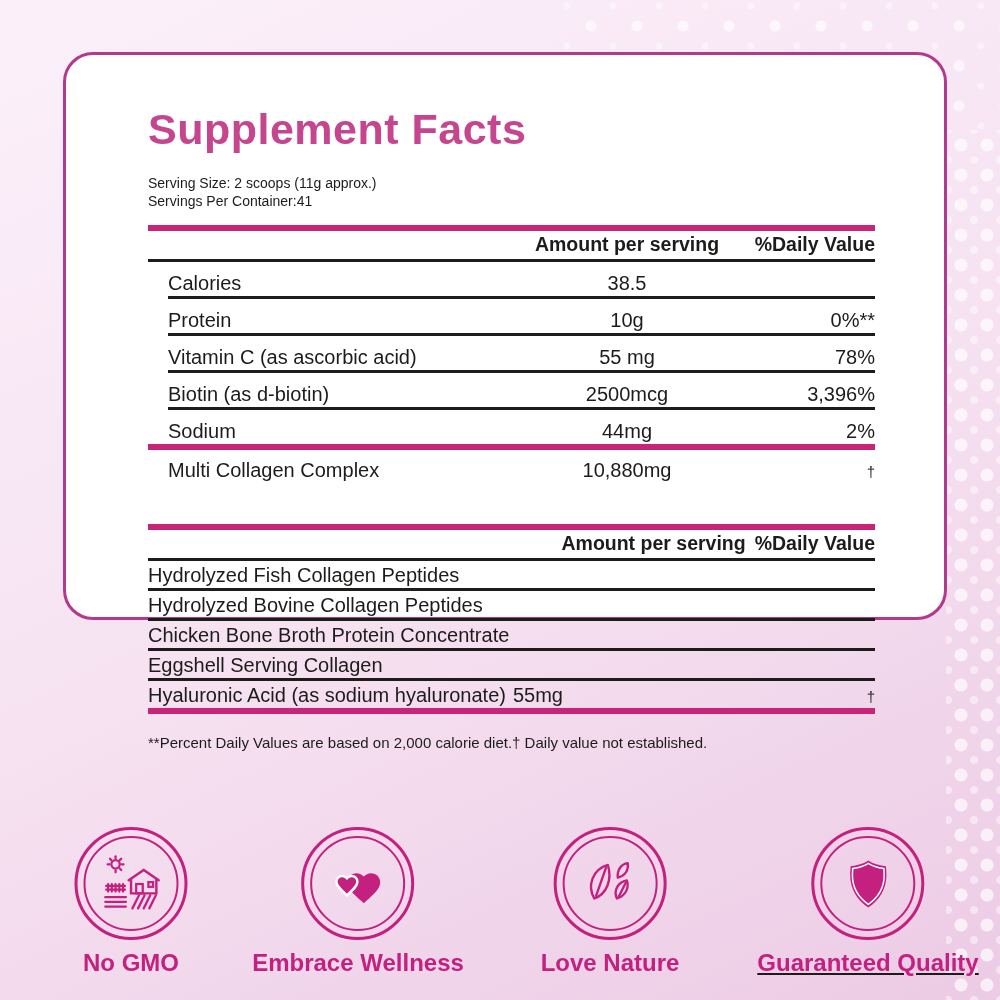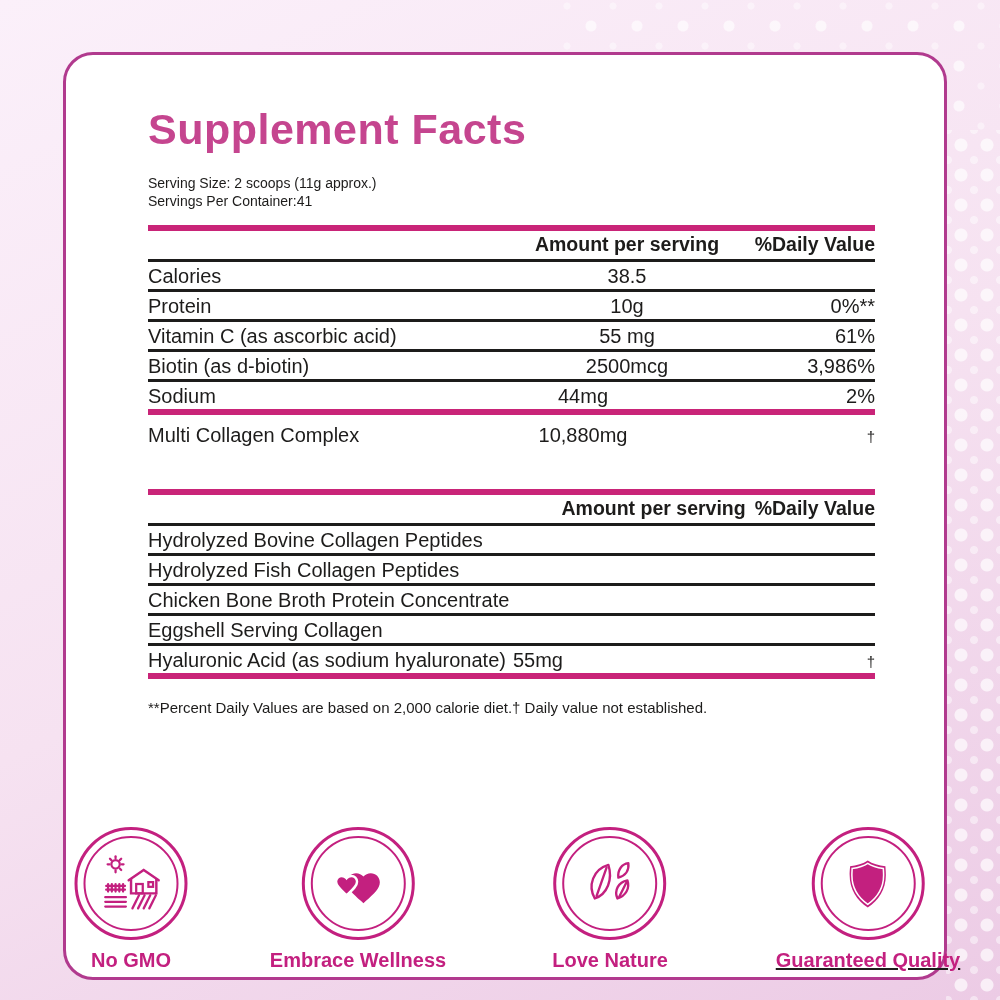--- a/index.html
+++ b/index.html
@@ -33,35 +33,35 @@
   .dots-right{
     right:0;top:130px;width:54px;height:870px;opacity:.8;
     background-image:
       radial-gradient(circle,rgba(255,255,255,.85) 6px,rgba(255,255,255,0) 7px),
       radial-gradient(circle,rgba(255,255,255,.6) 3.5px,rgba(255,255,255,0) 4.5px);
     background-size:26px 30px,26px 30px;
     background-position:2px 0,15px 15px;
   }
   
   .card{
-    position:absolute;left:63px;top:52px;width:884px;height:928px;
+    position:absolute;left:63px;top:52px;width:884px;height:568px;
     background:#fff;border:3px solid var(--border);border-radius:30px;z-index:2;
   }
   .card-inner{position:absolute;left:82px;right:69px;top:0;}
   .title{
     margin-top:50px;font-size:43px;font-weight:800;color:var(--accent);
     letter-spacing:.5px;
   }
   .serving{margin-top:20px;font-size:14px;line-height:1.32;color:var(--text);}
   .bar{height:6px;background:var(--bar);}
   .t1{margin-top:14px;}
   .t-grid{display:grid;grid-template-columns:1fr 200px 148px;align-items:baseline;}
   .t-head{font-weight:700;font-size:19.5px;padding:2px 0 3px;border-bottom:3.5px solid var(--text);}
-  .t-row{font-size:20px;padding:3px 0 1px;border-bottom:3px solid var(--text);}
-  .t-row.no-line{border-bottom:none;gap:44px;}
+  .t-row{font-size:20px;padding:10px 0 1px;border-bottom:3px solid var(--text);margin-left:20px;}
+  .t-row.no-line{border-bottom:none;}
   .t-row.tall{padding-top:9px;}
   .col-amount{text-align:center;}
   .col-dv{text-align:right;}
   .dv-small{font-size:15px;}
   .t2{margin-top:41px;}
   .t2-head{display:flex;justify-content:flex-end;gap:9px;font-weight:700;font-size:19.5px;padding:2px 0 3px;border-bottom:3.5px solid var(--text);}
   .t2-row{display:flex;align-items:baseline;font-size:20px;padding:3px 0 1px;border-bottom:3px solid var(--text);}
   .t2-row.no-line{border-bottom:none;}
   .t2-row .amount{margin-left:7px;}
   .t2-row .dv{margin-left:auto;font-size:15px;}
@@ -70,21 +70,21 @@
   .badge{position:absolute;top:827px;transform:translateX(-50%);text-align:center;z-index:2;}
   .b1{left:131px;} .b2{left:358px;} .b3{left:610px;} .b4{left:868px;text-decoration:underline;}
   .ring-outer{
     width:113px;height:113px;border:3.5px solid var(--badge);border-radius:50%;
     display:flex;align-items:center;justify-content:center;margin:0 auto;background:transparent;
   }
   .ring-inner{
     width:95px;height:95px;border:2.5px solid var(--badge);border-radius:50%;
     display:flex;align-items:center;justify-content:center;color:var(--badge);
   }
-  .badge-label{margin-top:9px;font-weight:700;font-size:20px;color:var(--badge);white-space:nowrap;}
+  .badge-label{margin-top:9px;font-weight:700;font-size:24px;color:var(--badge);white-space:nowrap;}
 </style>
 </head>
 <body>
 
 <div class="dots dots-top"></div>
 <div class="dots dots-right"></div>
 
 <div class="card">
   <div class="card-inner">
 
@@ -109,26 +109,26 @@
         <span class="col-dv"></span>
       </div>
       <div class="t-grid t-row">
         <span>Protein</span>
         <span class="col-amount">10g</span>
         <span class="col-dv">0%**</span>
       </div>
       <div class="t-grid t-row">
         <span>Vitamin C (as ascorbic acid)</span>
         <span class="col-amount">55 mg</span>
-        <span class="col-dv">61%</span>
+        <span class="col-dv">78%</span>
       </div>
       <div class="t-grid t-row">
         <span>Biotin (as d-biotin)</span>
         <span class="col-amount">2500mcg</span>
-        <span class="col-dv">3,986%</span>
+        <span class="col-dv">3,396%</span>
       </div>
       <div class="t-grid t-row no-line">
         <span>Sodium</span>
         <span class="col-amount">44mg</span>
         <span class="col-dv">2%</span>
       </div>
       <div class="bar"></div>
       <div class="t-grid t-row no-line tall">
         <span>Multi Collagen Complex</span>
         <span class="col-amount">10,880mg</span>
@@ -137,26 +137,26 @@
     </div>
 
     <div class="t2">
       <div class="bar"></div>
       <div class="t2-head">
         <span>Amount per serving</span>
         <span>%Daily Value</span>
       </div>
 
       <div class="t2-row">
+        <span>Hydrolyzed Fish Collagen Peptides</span>
+        <span class="amount"></span>
+        <span class="dv"></span>
+      </div>
+      <div class="t2-row">
         <span>Hydrolyzed Bovine Collagen Peptides</span>
-        <span class="amount"></span>
-        <span class="dv"></span>
-      </div>
-      <div class="t2-row">
-        <span>Hydrolyzed Fish Collagen Peptides</span>
         <span class="amount"></span>
         <span class="dv"></span>
       </div>
       <div class="t2-row">
         <span>Chicken Bone Broth Protein Concentrate</span>
         <span class="amount"></span>
         <span class="dv"></span>
       </div>
       <div class="t2-row">
         <span>Eggshell Serving Collagen</span>

